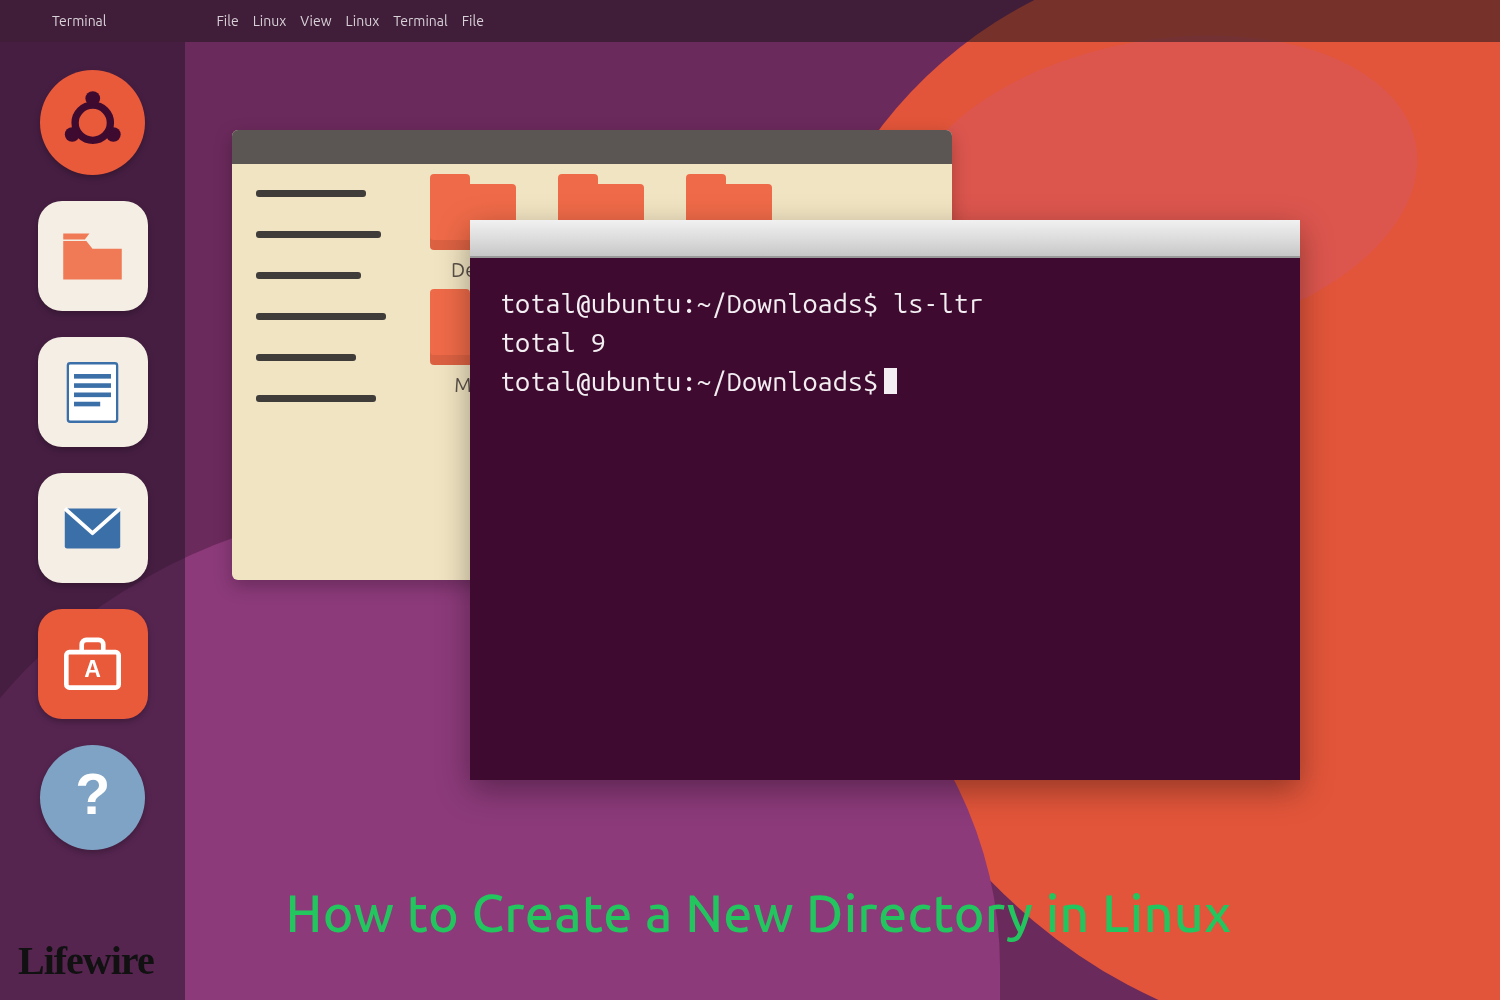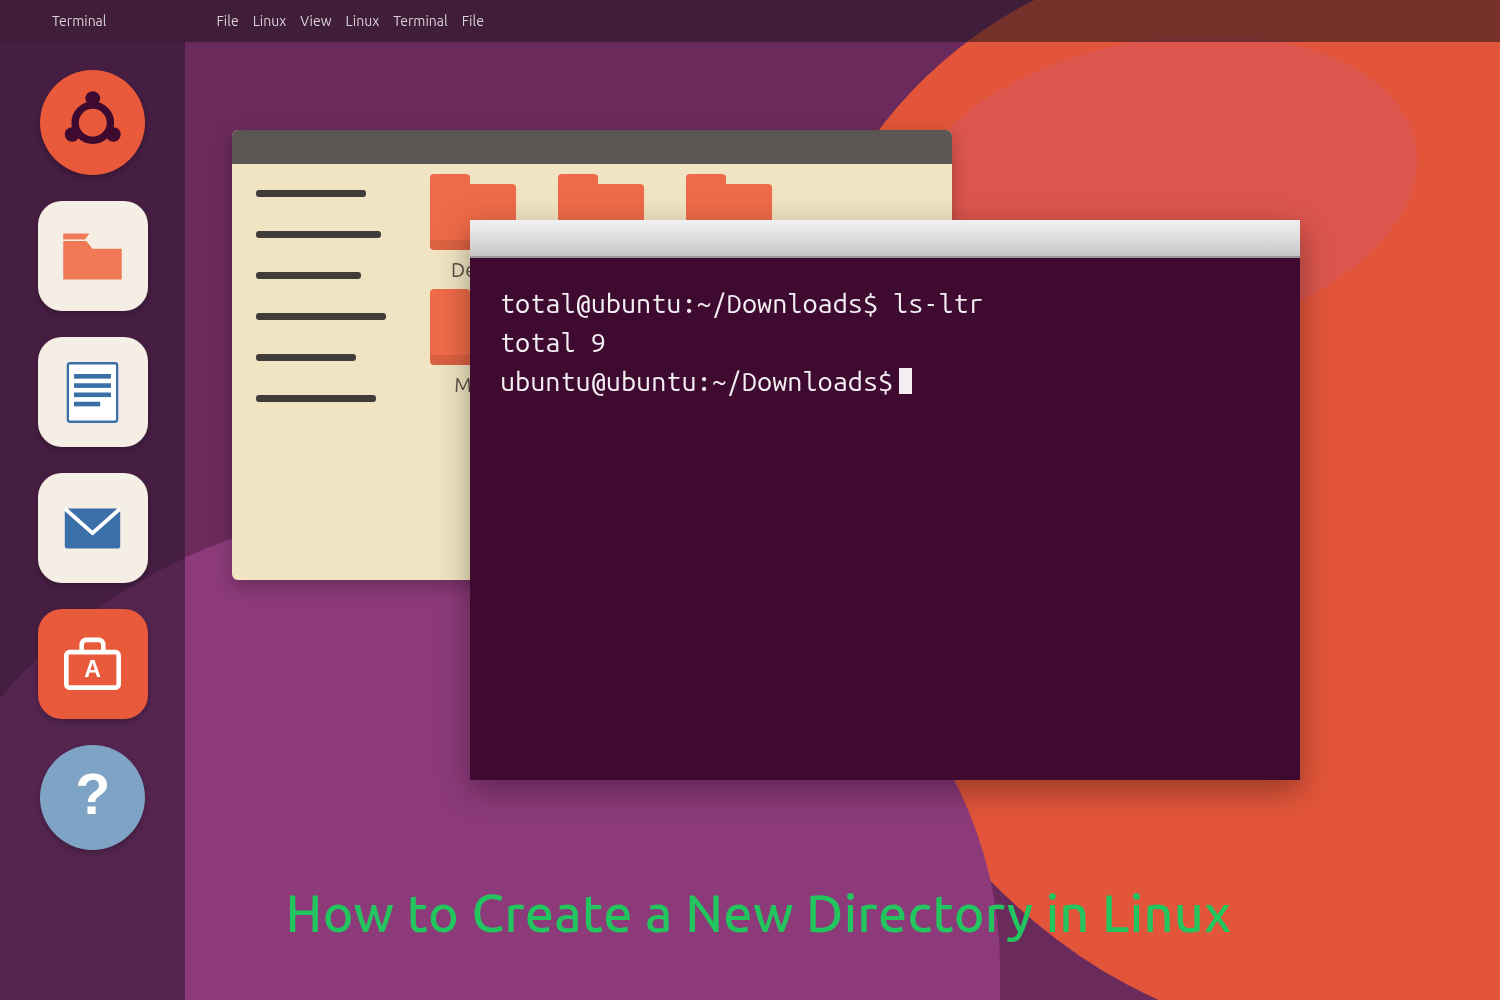--- a/index.html
+++ b/index.html
@@ -248,19 +248,20 @@
           </div>
         </div>
       </div>
     </div>
   </div>
 
   <div class="terminal">
     <div class="t-titlebar"></div>
     <div class="t-body"><span>total@ubuntu:~/Downloads$ ls-ltr</span>
 <span>total 9</span>
-<span>ubuntu@ubuntu:~/Downloads$</span><span class="cursor-block"></span></div>
+<span>total@ubuntu:~/Downloads$</span><span class="cursor-block"></span></div>
   </div>
 
   <div class="headline">How to Create a New Directory in Linux</div>
 
+  <div class="watermark">Lifewire</div>
 
 </div>
 
 </body></html>

